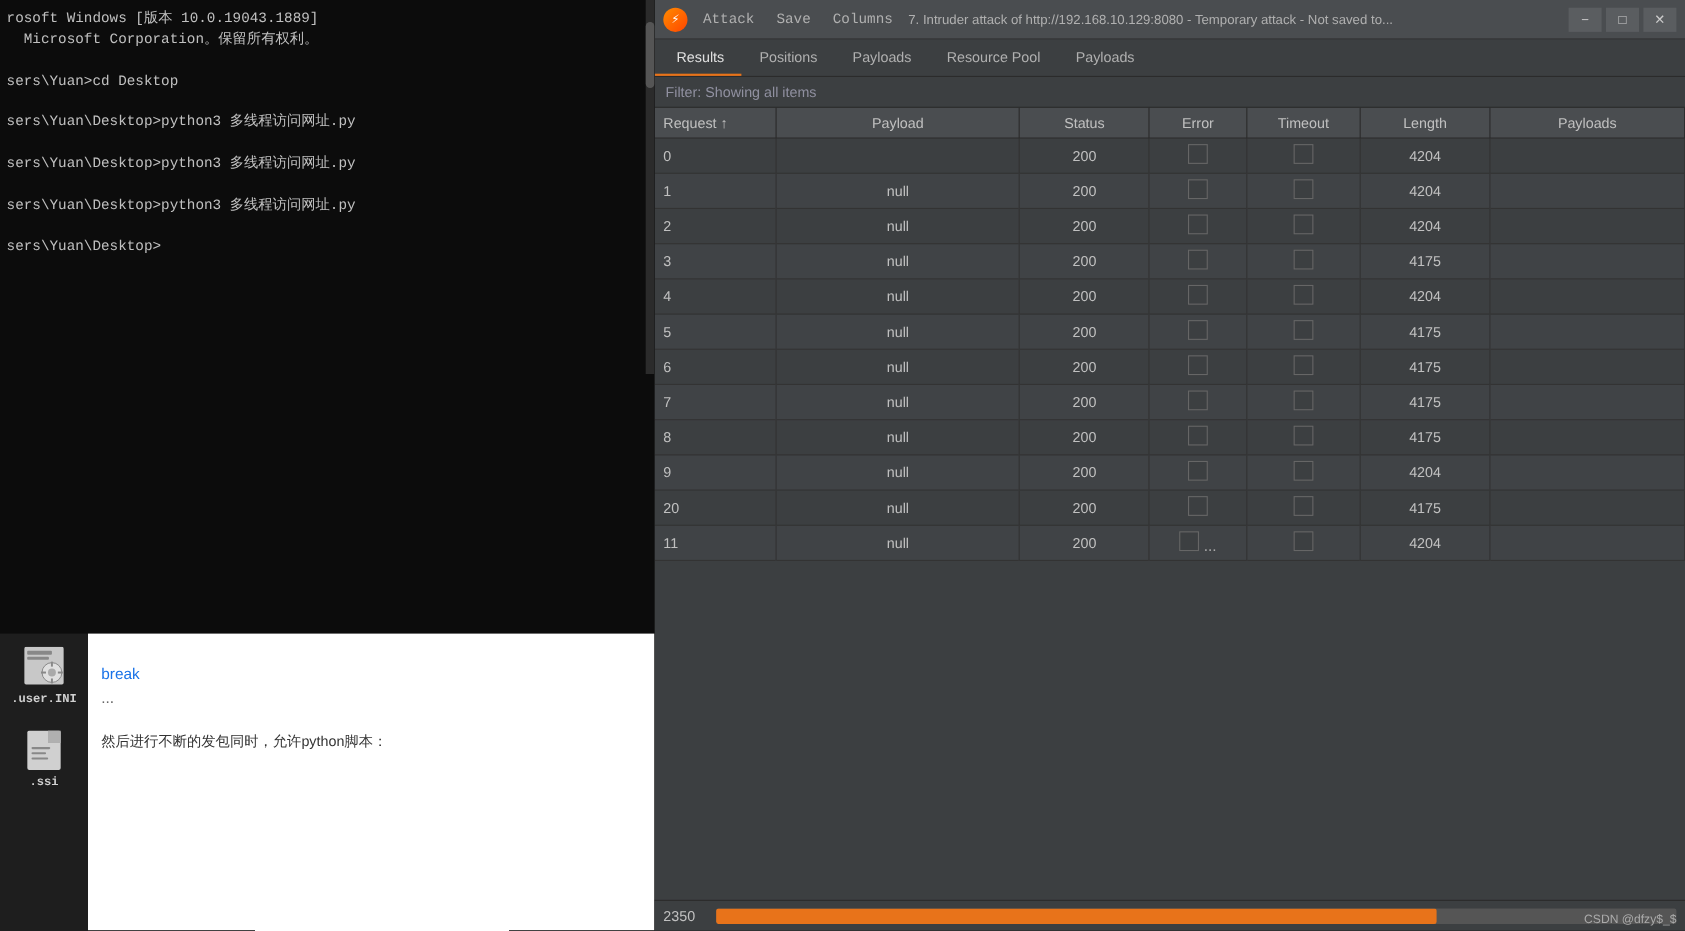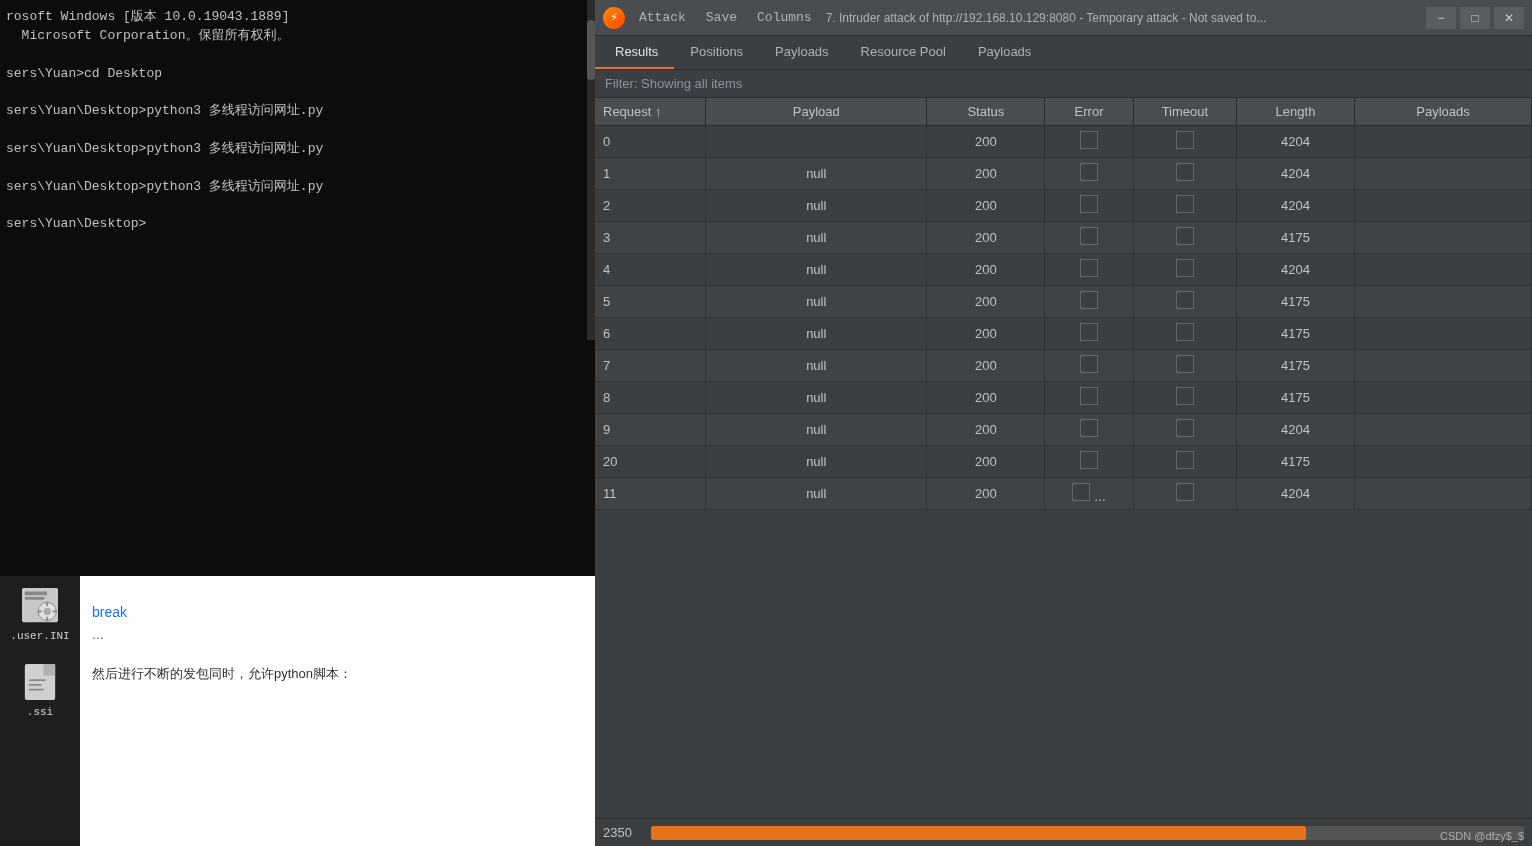--- a/index.html
+++ b/index.html
@@ -70,20 +70,21 @@
       height: 40px;
       display: flex;
       align-items: center;
       justify-content: center;
     }
 
     .desktop-icon .icon-label {
       color: #d0d0d0;
       font-size: 11px;
       text-align: center;
+      font-weight: bold;
     }
 
     .blog-panel {
       flex: 1;
       background: #ffffff;
       display: flex;
       flex-direction: column;
       overflow: hidden;
     }
 

